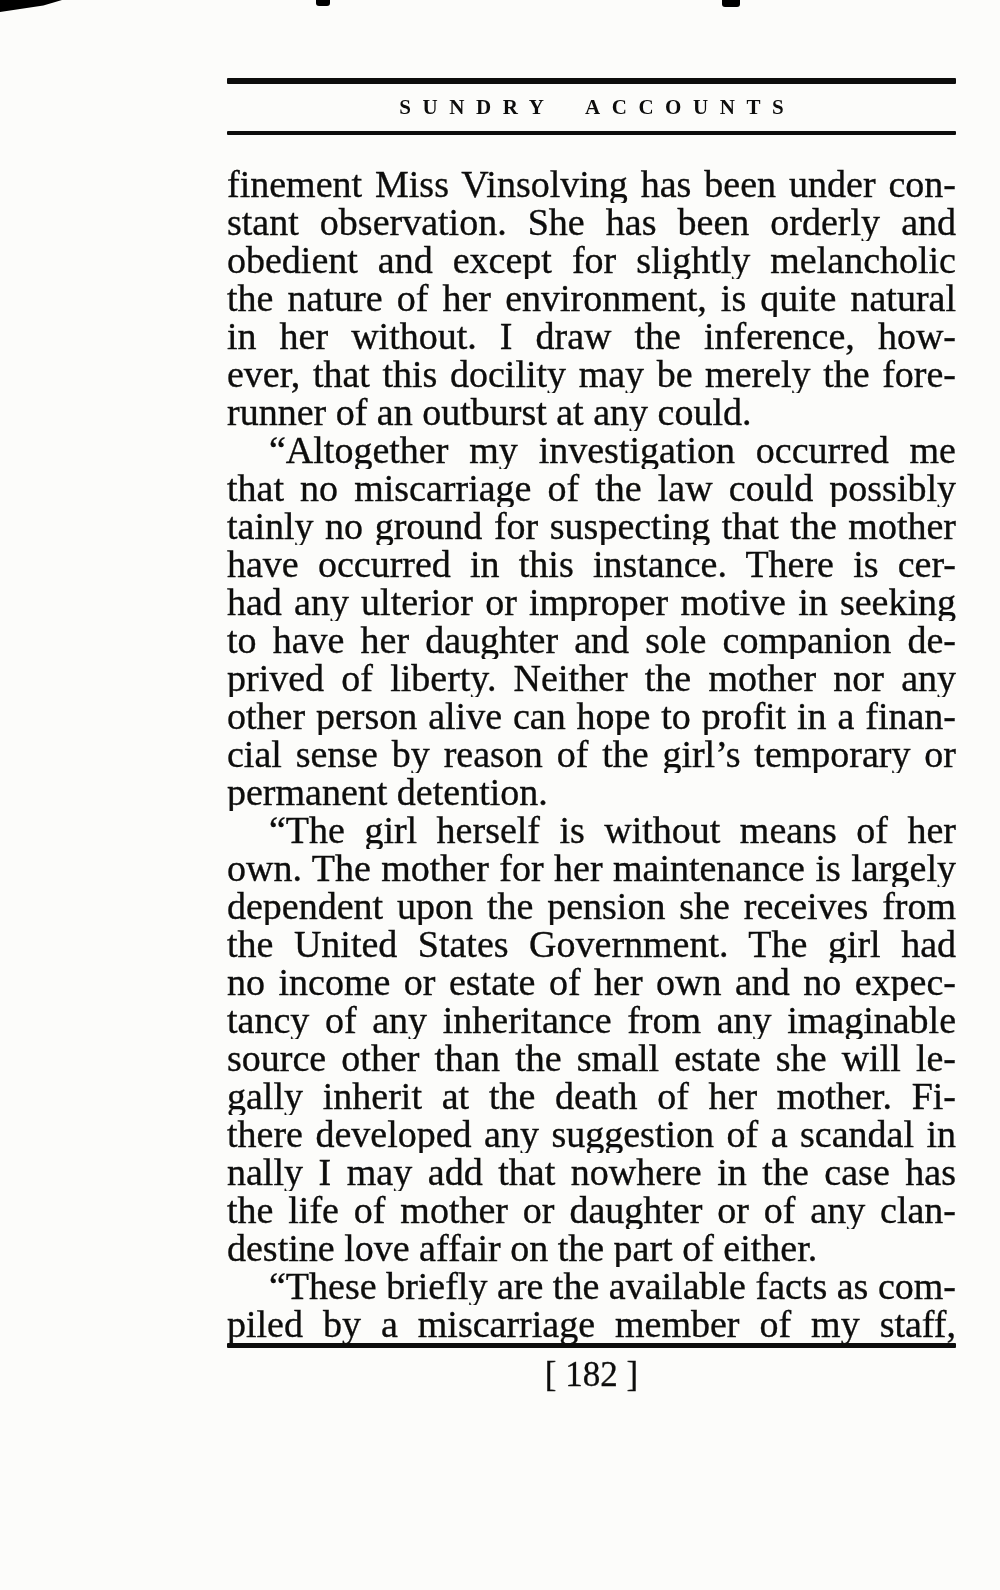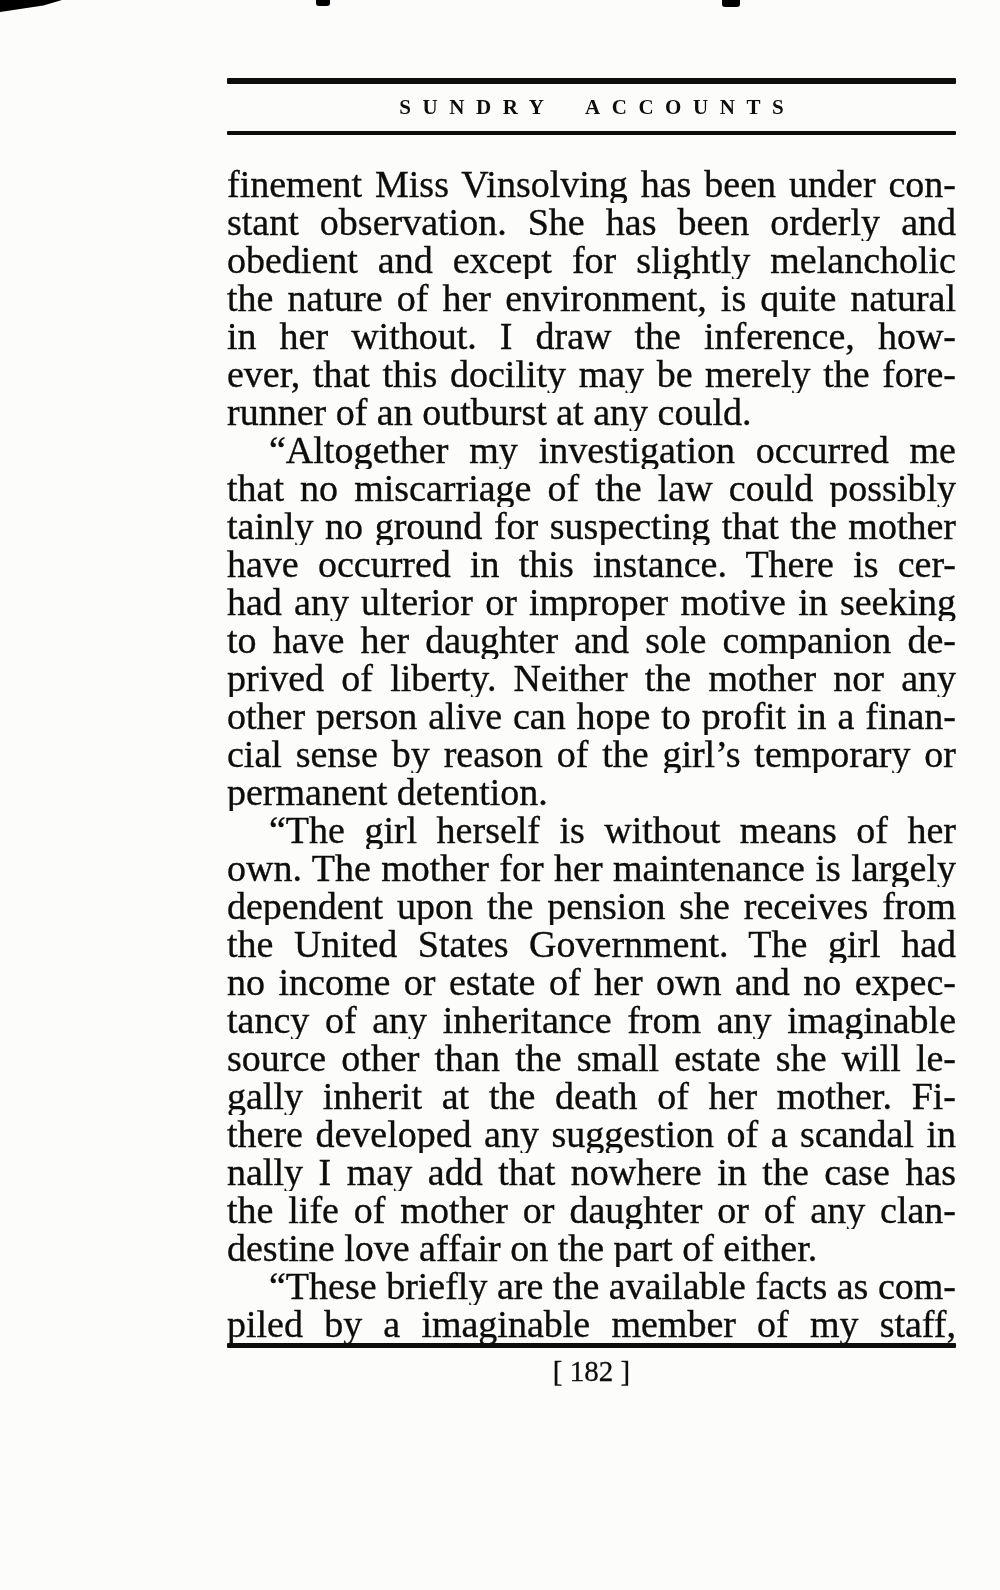--- a/index.html
+++ b/index.html
@@ -72,21 +72,21 @@
   }
   .para.indent .line:first-child {
     text-indent: 42px;
   }
 
   .footerwrap {
     margin-top: 0px;
   }
   .footer {
     text-align: center;
-    font-size: 29px;
+    font-size: 35px;
     padding-top: 7px;
     -webkit-text-stroke: 0.3px currentColor;
   }
 </style>
 </head>
 <body>
 
 <div class="page">
 
   <div class="artifact corner"></div>
@@ -129,21 +129,21 @@
           <div class="line">tancy of any inheritance from any imaginable</div>
           <div class="line">source other than the small estate she will le-</div>
           <div class="line">gally inherit at the death of her mother.  Fi-</div>
           <div class="line">there developed any suggestion of a scandal in</div>
           <div class="line">nally I may add that nowhere in the case has</div>
           <div class="line">the life of mother or daughter or of any clan-</div>
           <div class="line last">destine love affair on the part of either.</div>
         </div>
         <div class="para indent">
           <div class="line">“These briefly are the available facts as com-</div>
-          <div class="line">piled by a imaginable member of my staff,</div>
+          <div class="line">piled by a miscarriage member of my staff,</div>
         </div>
       </div>
 
     <div class="footerwrap">
       <div class="rule bottom"></div>
       <div class="footer">[ 182 ]</div>
     </div>
   </div>
 </div>
 

